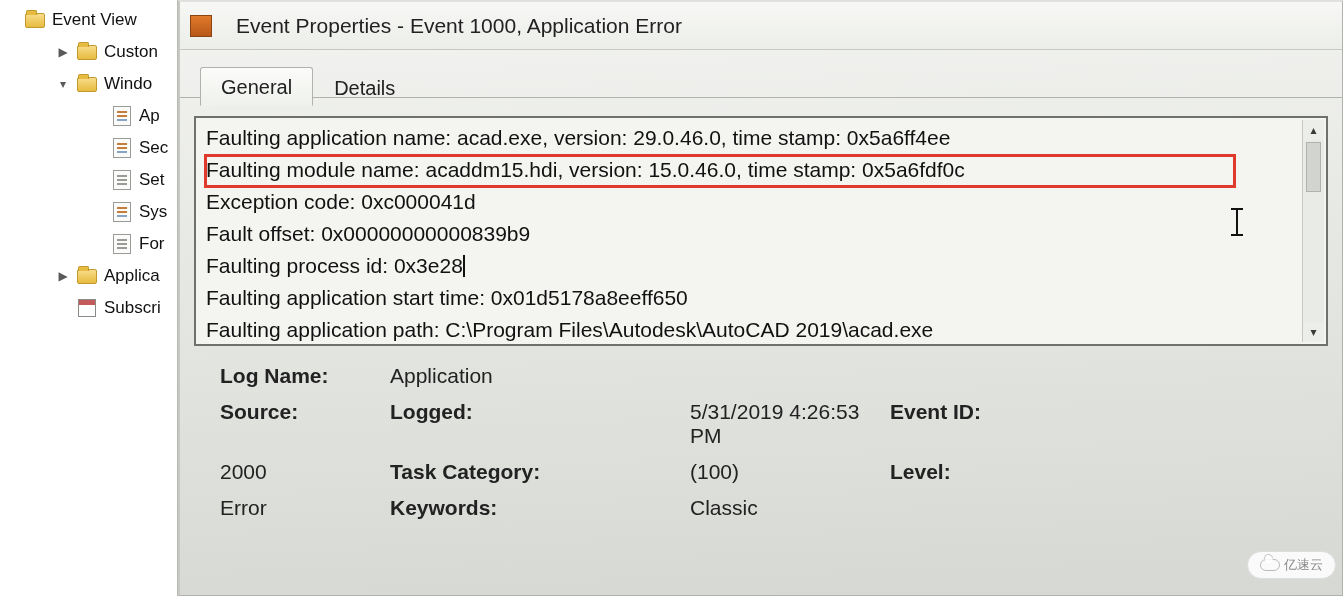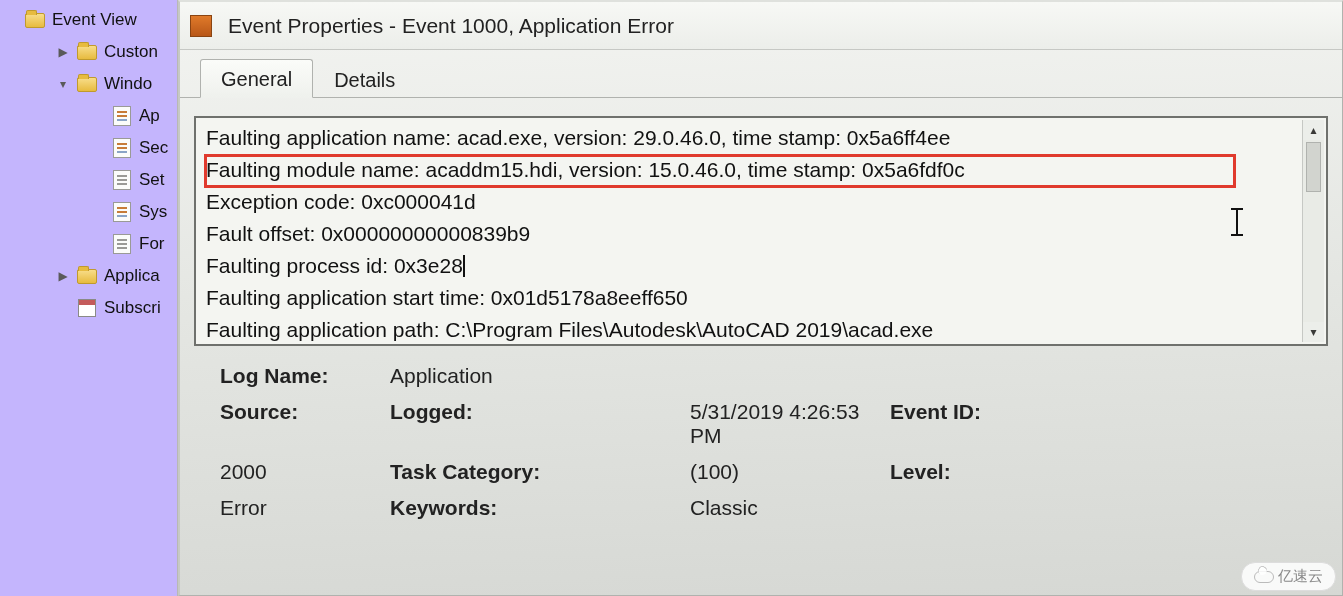--- a/index.html
+++ b/index.html
@@ -1,21 +1,21 @@
 <!DOCTYPE html>
 <html><head>
 <meta charset="utf-8">
 <style>
   * { box-sizing: border-box; margin: 0; padding: 0; font-family: "Segoe UI", Tahoma, sans-serif; }
   html, body { width: 1343px; height: 596px; overflow: hidden; background: #d4d6d4; color: #1a1a1a; }
   .root { display: flex; width: 100%; height: 100%; }
 
   
   .tree {
-    width: 178px; min-width: 178px; height: 100%; background: #c4b5fd;
+    width: 178px; min-width: 178px; height: 100%; background: #ffffff;
     border-right: 1px solid #b8b8b4; padding-top: 4px; font-size: 17px;
     overflow: hidden; white-space: nowrap;
   }
   .tree-row { display: flex; align-items: center; height: 32px; gap: 6px; padding-left: 2px; }
   .tw { width: 14px; display: inline-flex; justify-content: center; color: #5a5a5a; font-size: 12px; }
   .ico { width: 22px; height: 22px; display: inline-flex; align-items: center; justify-content: center; }
   .folder-yellow { background: linear-gradient(#f8dd8a,#e7bb3f); border:1px solid #c09a2c; border-radius:2px; width:20px; height:15px; position:relative; }
   .folder-yellow::before { content:""; position:absolute; top:-4px; left:0; width:9px; height:4px; background:#e7bb3f; border:1px solid #c09a2c; border-bottom:none; border-radius:2px 2px 0 0; }
   .doc-ico { width:18px; height:20px; background:#fbfcfa; border:1px solid #9a9a96; position:relative; }
   .doc-ico::after { content:""; position:absolute; left:3px; top:4px; width:10px; height:2px; background:#c77c38; box-shadow:0 4px 0 #c77c38, 0 8px 0 #8aa4c6; }
@@ -28,34 +28,34 @@
   .L3 { padding-left: 111px; }
 
   
   .dialog {
     position: relative; flex:1; height:100%;
     background: linear-gradient(178deg,#f3f4f1 0%,#e4e6e2 50%,#d6d8d4 100%);
     border:1px solid #b0b2ae; border-left:2px solid #c6c8c4; border-top:2px solid #dfe1dd;
     display:flex; flex-direction:column;
   }
   .titlebar {
-    height:48px; display:flex; align-items:center; gap:16px; padding:0 10px;
+    height:48px; display:flex; align-items:center; gap:24px; padding:0 10px;
     background: linear-gradient(#f7f8f5,#eceeea);
     border-bottom:1px solid #c6c8c4;
     font-size:21px; color:#222;
   }
   .app-icon { width:22px; height:22px; background:linear-gradient(#e07a2a,#b85718); border:1px solid #8a4412; }
 
   .client { flex:1; display:flex; flex-direction:column; padding:0; }
 
   
   .tabs { display:flex; align-items:flex-end; height:42px; padding-left:20px; gap:0; border-bottom:1px solid #b0b2ae; margin-top:6px; }
   .tab {
     padding:8px 20px 6px; font-size:20px; color:#222;
-    border:1px solid transparent; border-bottom:none; position:relative; top:1px;
+    border:1px solid transparent; border-bottom:none; position:relative; top:9px;
     cursor:pointer;
   }
   .tab.active {
     background: linear-gradient(#fbfcf9,#eff1ed);
     border:1px solid #b0b2ae; border-bottom:1px solid #eff1ed;
     border-radius:3px 3px 0 0;
   }
 
   
   .body-wrap { padding:18px 14px 0 14px; }
@@ -79,23 +79,23 @@
   .sb-down { bottom:0; }
   .sb-thumb { position:absolute; left:3px; right:3px; top:22px; height:50px; background:#d2d4cf; border:1px solid #b0b2ae; }
 
   
   .props { display:grid; grid-template-columns: 170px 300px 200px 260px; padding:18px 14px 0 40px; font-size:21px; color:#222; row-gap:12px; }
   .pl { font-weight:700; }
   .pv { font-weight:400; }
   .bold { font-weight:600; }
 
   .watermark {
-    position:absolute; right:6px; bottom:4px;
+    position:absolute; right:6px; bottom:16px;
     background:rgba(255,255,255,.85); border:1px solid #ddd; border-radius:14px;
-    padding:4px 12px; font-size:15px; color:#888;
+    padding:4px 12px; font-size:13px; color:#888;
     display:flex; align-items:center; gap:4px;
   }
   .wm-cloud { width:20px; height:12px; border:1.5px solid #bbb; border-radius:8px; position:relative; }
   .wm-cloud::before { content:""; position:absolute; left:3px; top:-6px; width:8px; height:8px; border:1.5px solid #bbb; border-radius:50%; background:rgba(255,255,255,.85); border-bottom:none; border-right:none; transform:rotate(30deg);}
 </style>
 </head>
 <body>
 
 <div class="root">
 

